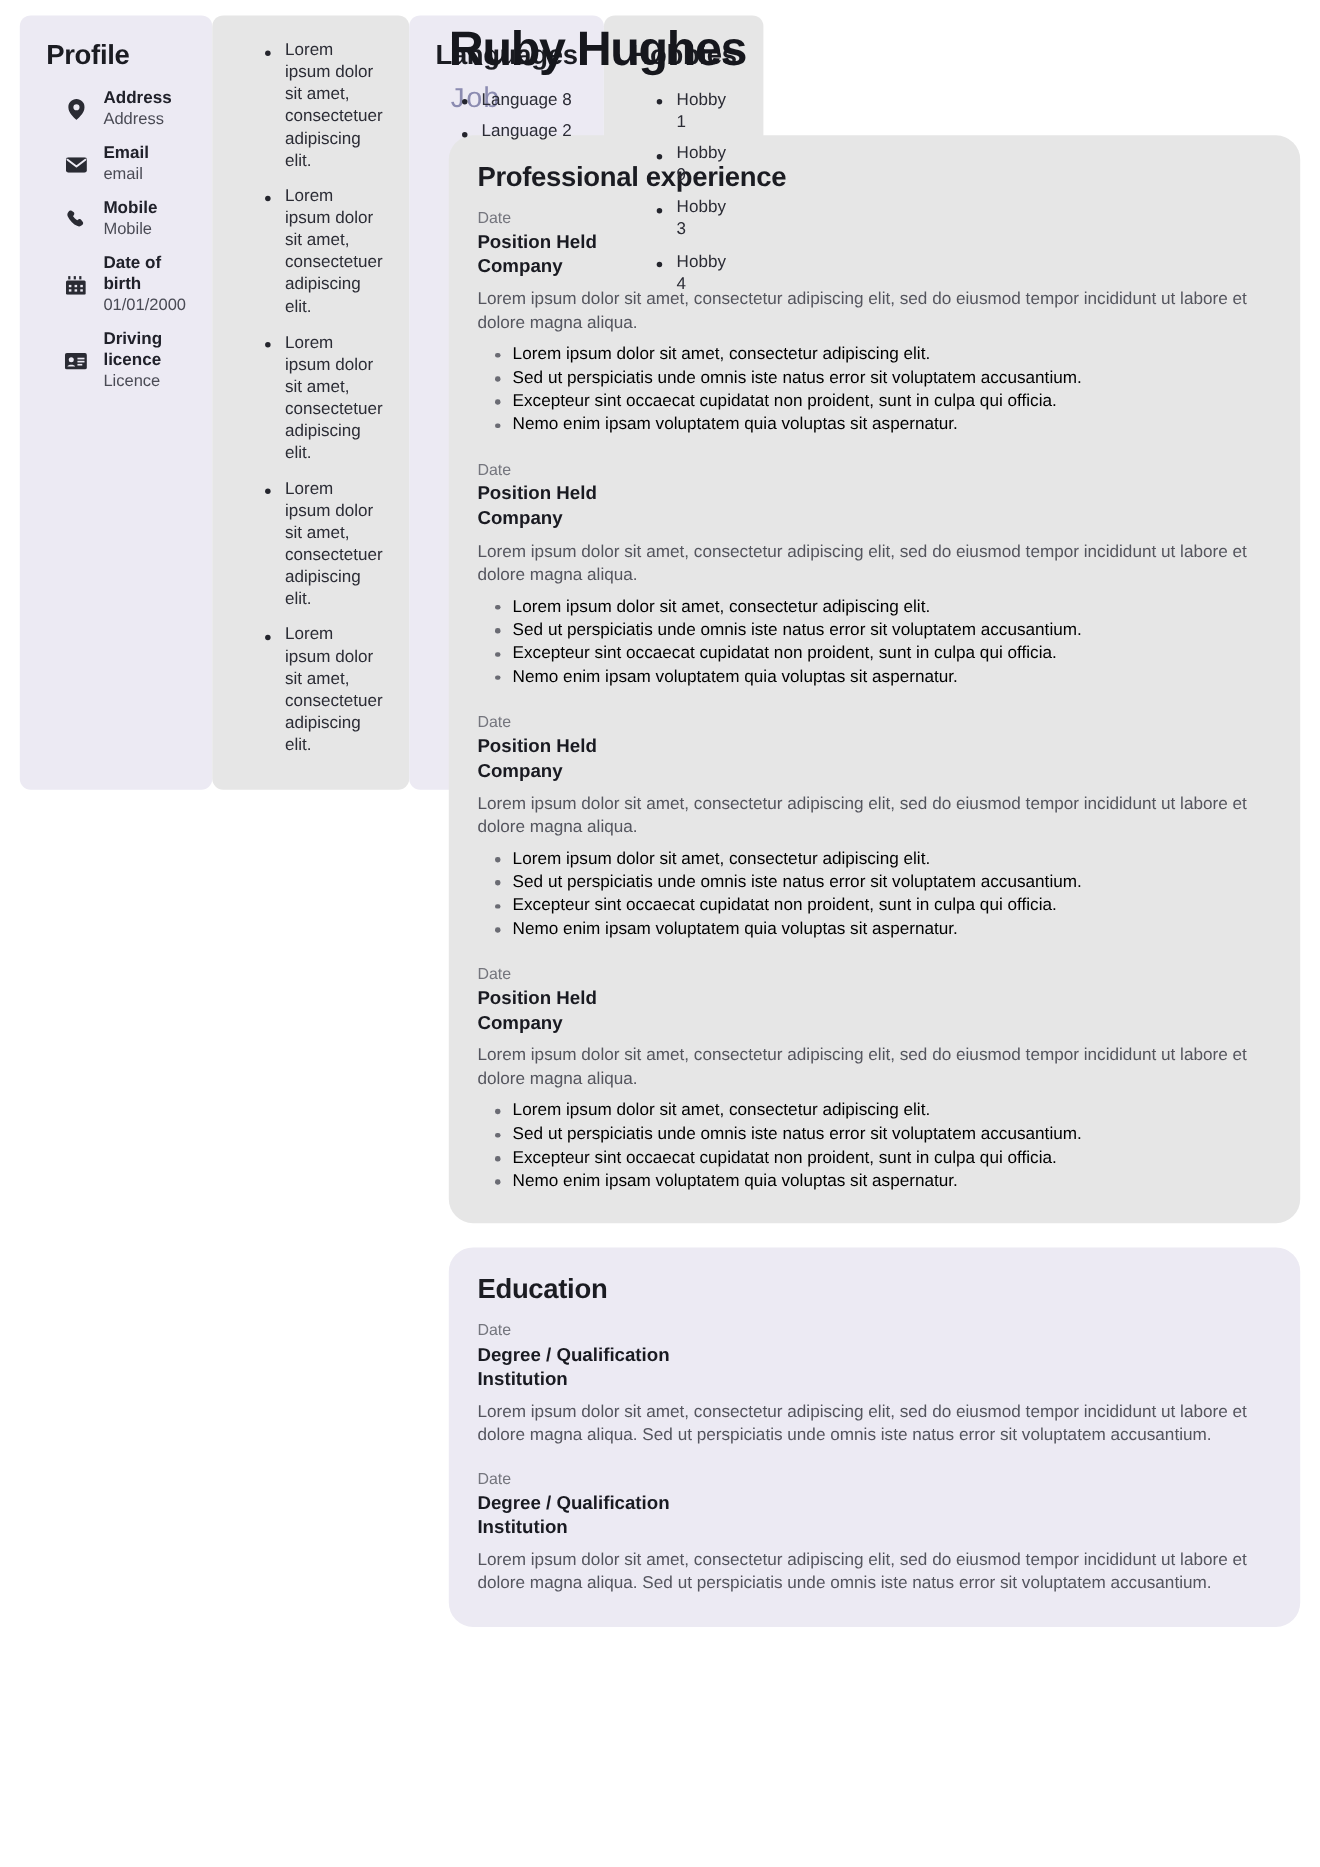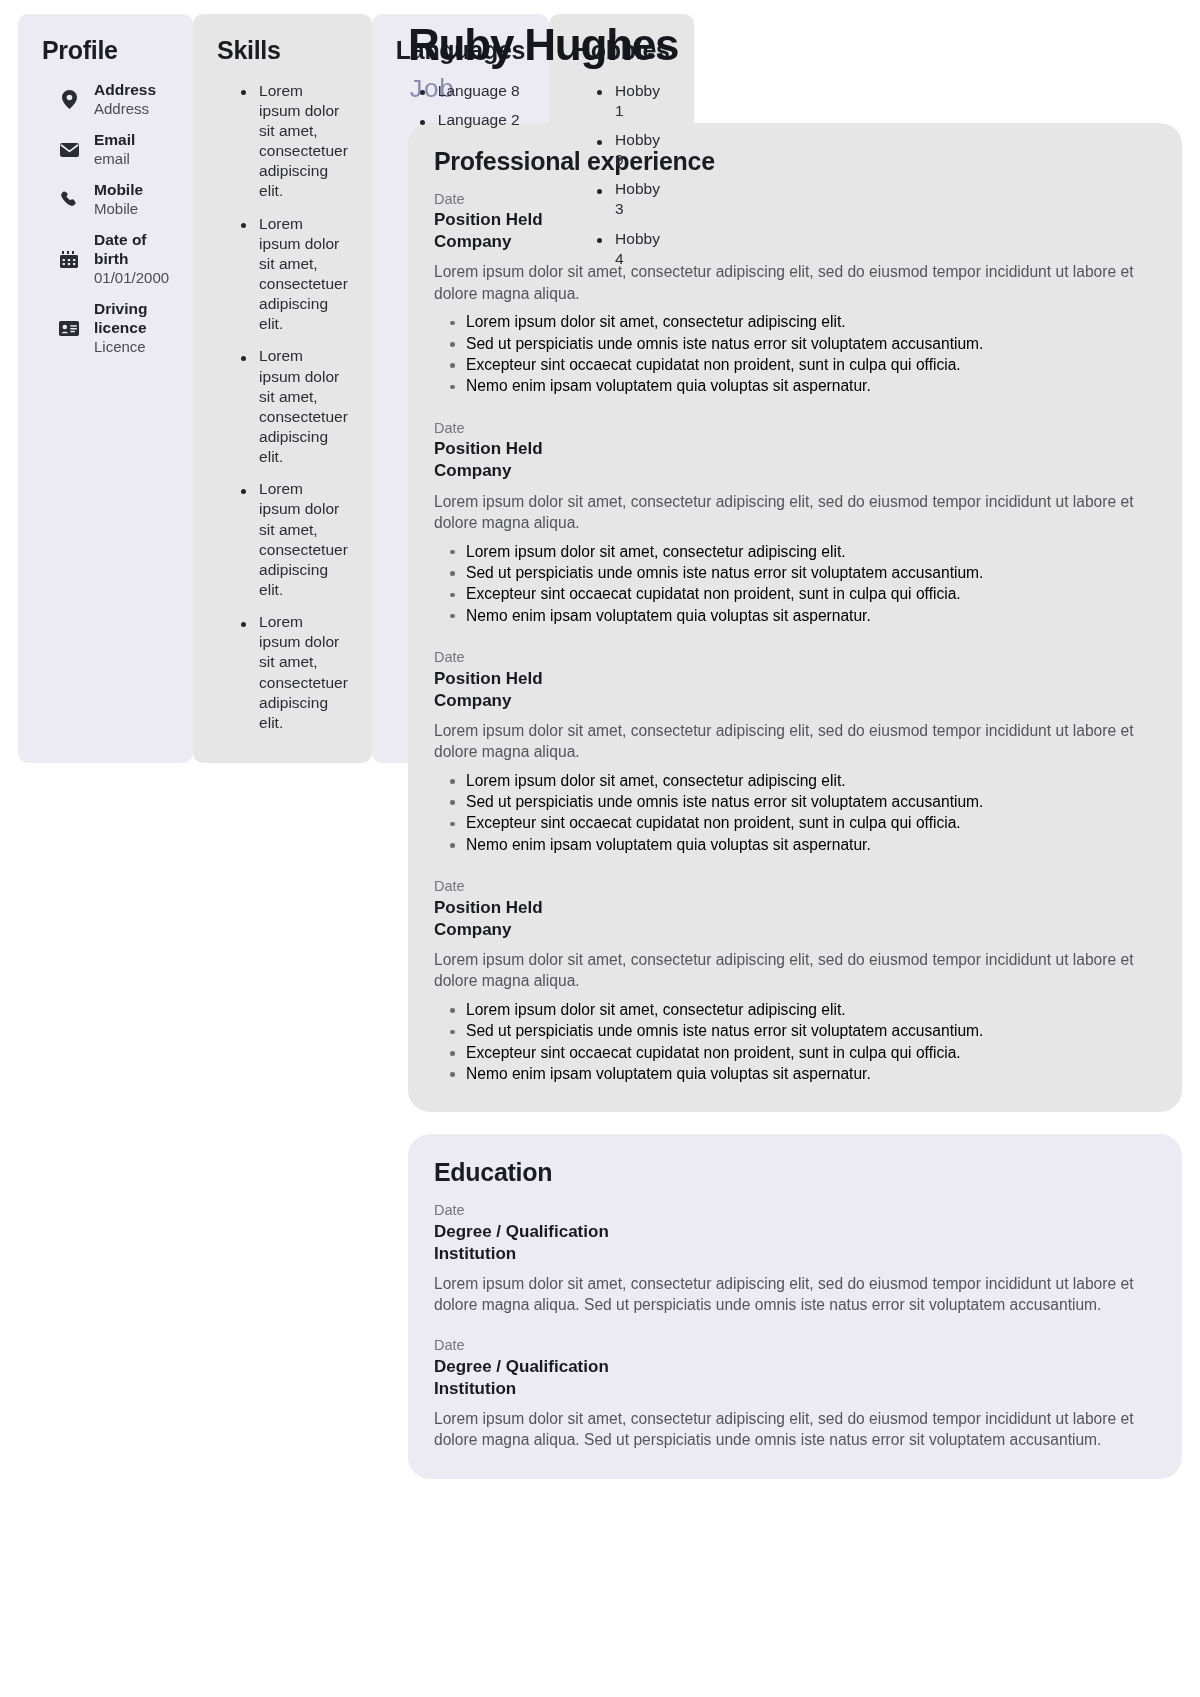--- a/index.html
+++ b/index.html
@@ -392,21 +392,20 @@
           <span class="prow-text">
             <span class="prow-label">Driving licence</span>
             <span class="prow-value">Licence</span>
           </span>
         </div>
 
       </div>
     </div>
 
     <div class="card gray skills-card">
-      <div class="card-title">Skills</div>
       <ul class="bullets skills-list">
         <li>Lorem ipsum dolor sit amet, consectetuer adipiscing elit.</li>
         <li>Lorem ipsum dolor sit amet, consectetuer adipiscing elit.</li>
         <li>Lorem ipsum dolor sit amet, consectetuer adipiscing elit.</li>
         <li>Lorem ipsum dolor sit amet, consectetuer adipiscing elit.</li>
         <li>Lorem ipsum dolor sit amet, consectetuer adipiscing elit.</li>
       </ul>
     </div>
 
     <div class="card lav lang-card">

